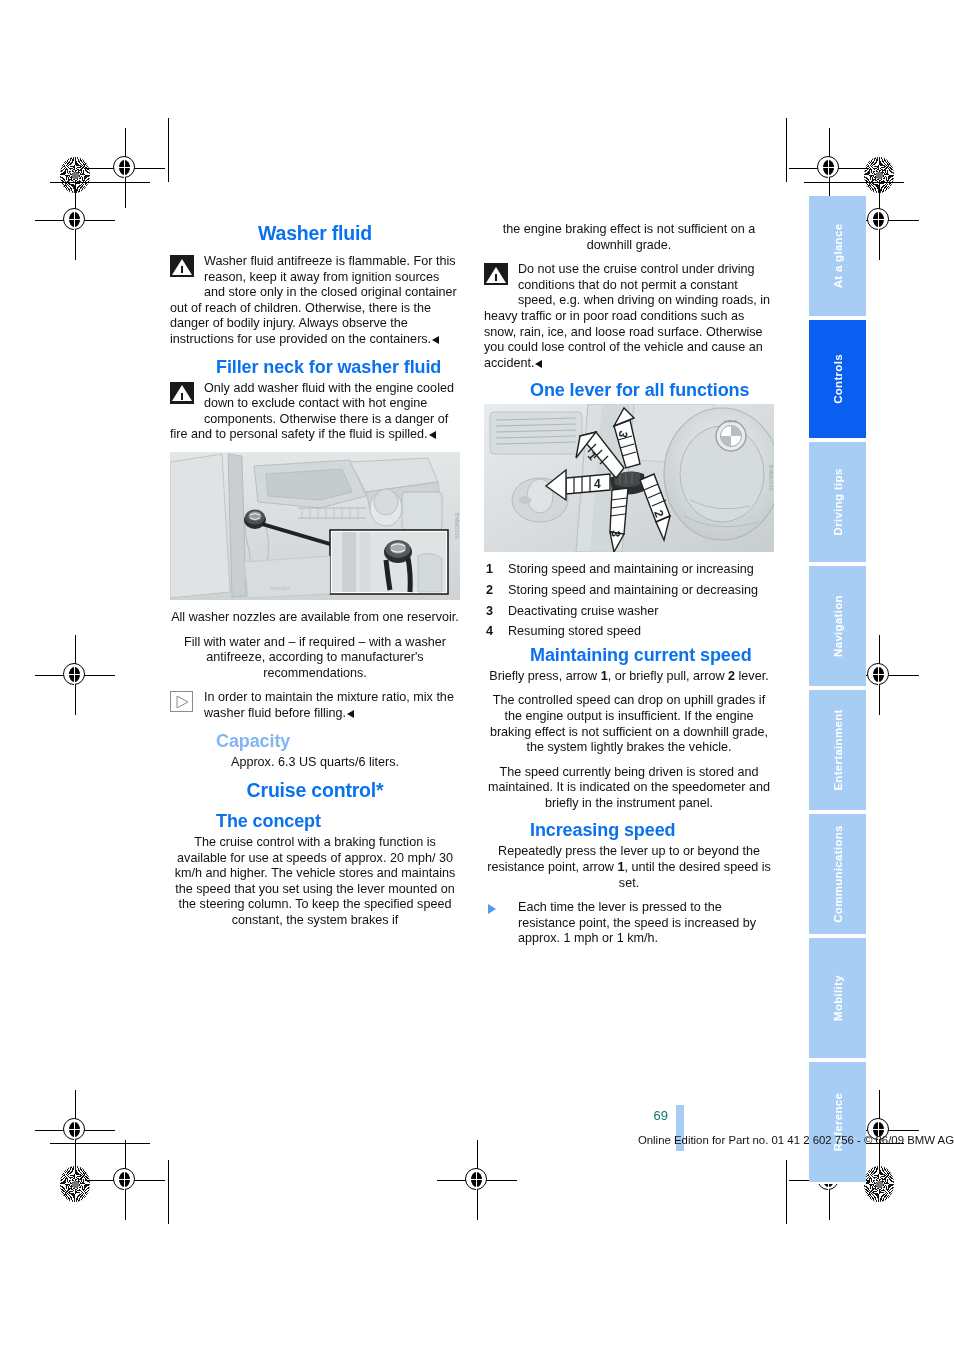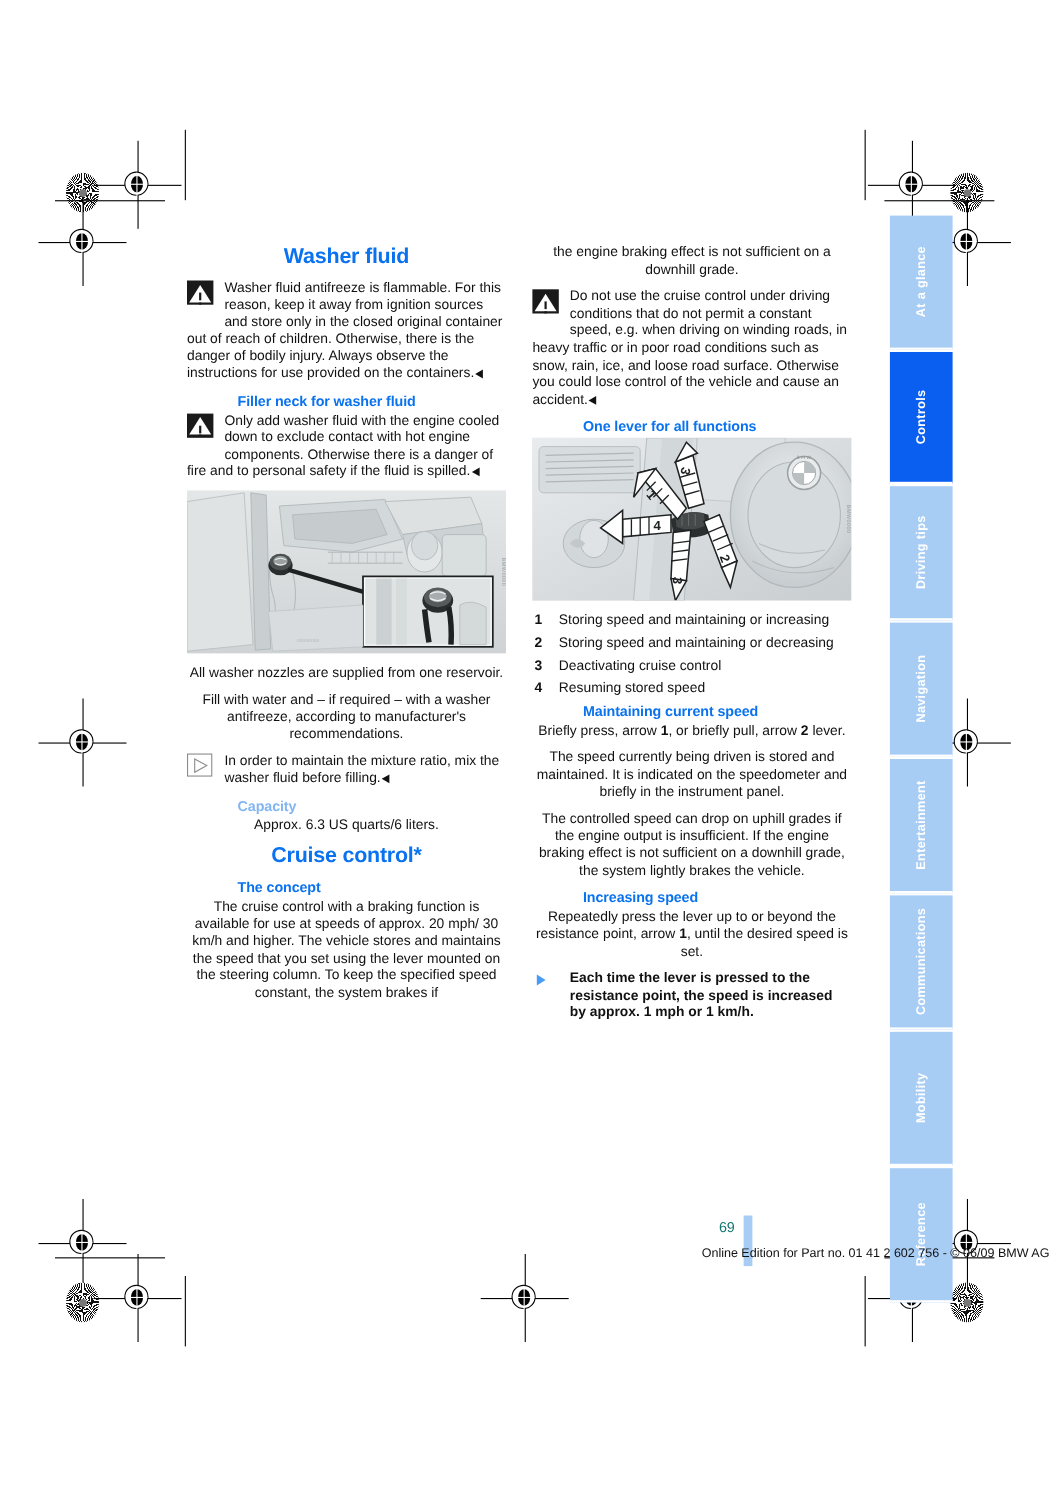--- a/index.html
+++ b/index.html
@@ -111,21 +111,21 @@
 
   h1.chapter {
     font-size: 19.5px;
     font-weight: bold;
     color: #0a72ef;
     margin: 0 0 9px 0;
     letter-spacing: -0.2px;
     text-align: center;
   }
   h2.section {
-    font-size: 13px;
+    font-size: 18px;
     font-weight: bold;
     color: #0a72ef;
     margin: 0 0 3px 0;
     letter-spacing: -0.1px;
     padding-left: 46px;
   }
   h2.section.light {
     color: #82b5f2;
   }
   h2.section.first { margin-top: 0; }
@@ -245,21 +245,20 @@
     list-style: none;
     margin: 0;
     padding: 0;
   }
   ul.tips li {
     position: relative;
     padding-left: 34px;
     font-size: 12.6px;
     line-height: 15.6px;
     color: #111;
-    font-weight: bold;
   }
   ul.tips li .bullet {
     position: absolute;
     left: 4px; top: 4px;
     width: 0; height: 0;
     border-top: 5px solid transparent;
     border-bottom: 5px solid transparent;
     border-left: 8px solid #4a9bf5;
   }
 
@@ -517,21 +516,21 @@
         <path d="M216 108 q2 18 4 30" stroke="#1f2223" stroke-width="5" fill="none"></path>
         <path d="M238 106 q3 16 2 34" stroke="#1f2223" stroke-width="5" fill="none"></path>
         <path d="M248 104 q10 -6 24 2 l0 34 l-24 0 Z" fill="#d4d9da" stroke="#b2b9bb" stroke-width="0.7"></path>
 
         <path d="M74 110 L160 104 L160 142 L78 146 Z" fill="#d8dcde" stroke="#bbc1c3" stroke-width="0.6"></path>
         <text x="100" y="138" font-family="DejaVu Sans, sans-serif" font-size="4" fill="#b5babc">00000000</text>
       </svg>
       <span class="fig-caption-id">BMW0000</span>
     </div>
 
-    <p class="body">All washer nozzles are supplied from one reservoir.</p>
+    <p class="body">All washer nozzles are available from one reservoir.</p>
     <p class="body">Fill with water and – if required – with a washer antifreeze, according to manufacturer's recommendations.</p>
 
     <div class="note">
       <div class="note-icon">
         <div class="icon-tip">
           <svg width="13" height="14" viewBox="0 0 13 14">
               <polygon points="1,1 12,7 1,13" fill="#ffffff" stroke="#8b8b8b" stroke-width="1"></polygon>
             </svg>
         </div>
       </div>
@@ -680,32 +679,32 @@
       <li>
         <span class="num">1</span>
         <span>Storing speed and maintaining or increasing</span>
       </li>
       <li>
         <span class="num">2</span>
         <span>Storing speed and maintaining or decreasing</span>
       </li>
       <li>
         <span class="num">3</span>
-        <span>Deactivating cruise control</span>
+        <span>Deactivating cruise washer</span>
       </li>
       <li>
         <span class="num">4</span>
         <span>Resuming stored speed</span>
       </li>
     </ol>
 
     <h2 class="section">Maintaining current speed</h2>
     <p class="body"><span>Briefly press, arrow </span><b>1</b><span>, or briefly pull, arrow </span><b>2</b><span> lever.</span></p>
+    <p class="body">The controlled speed can drop on uphill grades if the engine output is insufficient. If the engine braking effect is not sufficient on a downhill grade, the system lightly brakes the vehicle.</p>
     <p class="body">The speed currently being driven is stored and maintained. It is indicated on the speedometer and briefly in the instrument panel.</p>
-    <p class="body">The controlled speed can drop on uphill grades if the engine output is insufficient. If the engine braking effect is not sufficient on a downhill grade, the system lightly brakes the vehicle.</p>
 
     <h2 class="section">Increasing speed</h2>
     <p class="body"><span>Repeatedly press the lever up to or beyond the resistance point, arrow </span><b>1</b><span>, until the desired speed is set.</span></p>
 
     <ul class="tips">
       <li>
         <span class="bullet"></span>
         <span>Each time the lever is pressed to the resistance point, the speed is increased by approx. 1 mph or 1 km/h.</span>
       </li>
     </ul>

